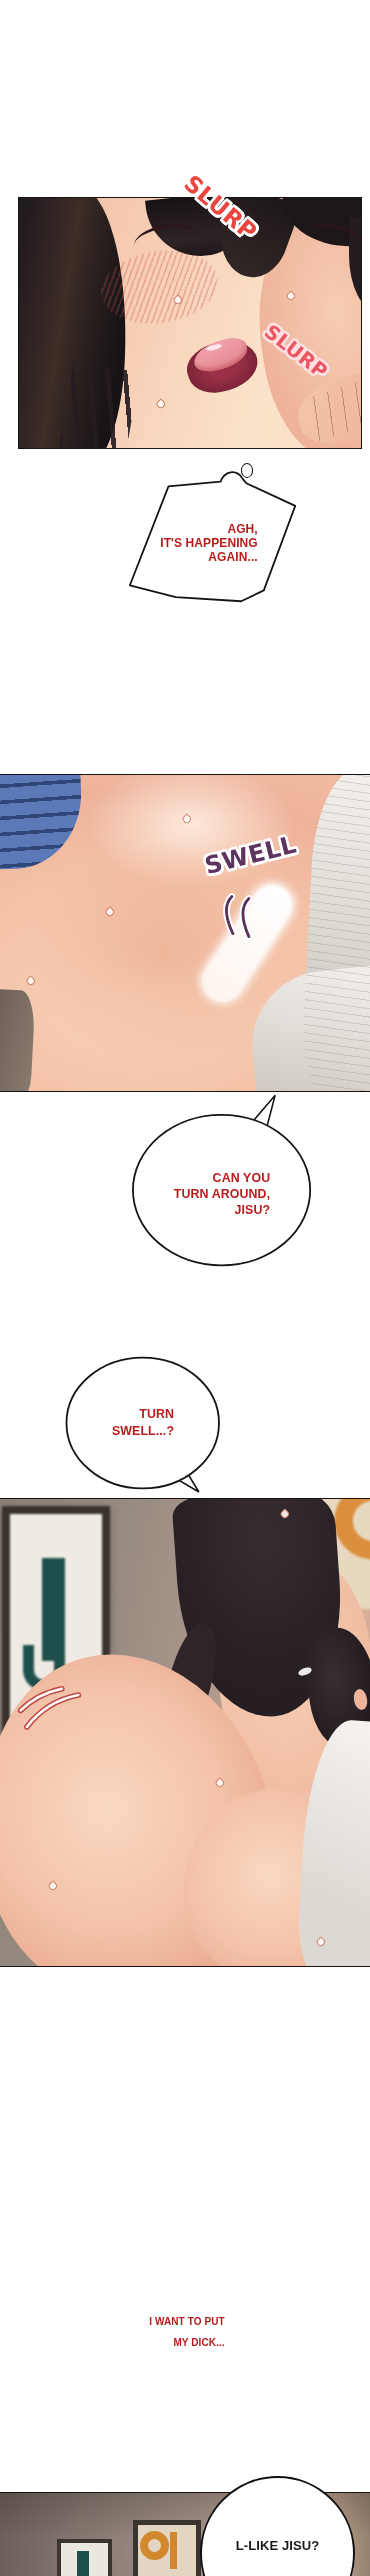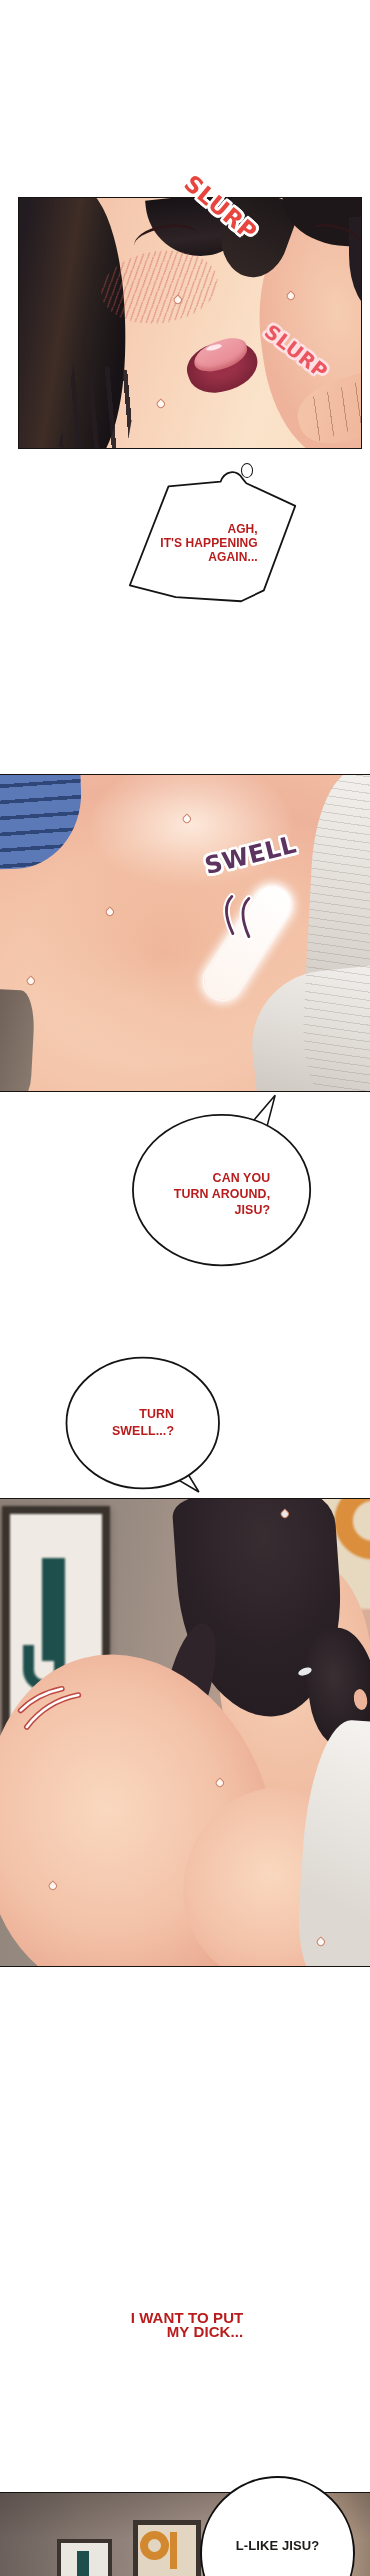--- a/index.html
+++ b/index.html
@@ -6,21 +6,21 @@
   .page{position:relative;width:371px;height:2576px;background:#ffffff;overflow:hidden;
         font-family:"Liberation Sans",sans-serif;}
   .abs{position:absolute;}
   .panel{position:absolute;box-sizing:border-box;border:1.5px solid #171310;overflow:hidden;background:#f3c1a6;}
   
   .dlg{position:absolute;transform:translateX(-50%);text-align:right;white-space:pre-line;
        color:#b91c1c;font-weight:700;z-index:5;letter-spacing:0.1px;}
   .dlg.b1{font-size:12px;line-height:14px;}
   .dlg.b2{font-size:12.4px;line-height:16px;}
   .dlg.b3{font-size:12.4px;line-height:17px;}
-  .dlg.nar{font-size:15px;line-height:14px;}
+  .dlg.nar{font-size:10px;line-height:21px;}
   
   .sfx{position:absolute;font-family:"DejaVu Sans",sans-serif;font-weight:800;z-index:3;
        transform-origin:left top;letter-spacing:0.5px;
        text-shadow:-2.1px -2.1px 0 #fff,2.1px -2.1px 0 #fff,-2.1px 2.1px 0 #fff,2.1px 2.1px 0 #fff,
                    -2.6px 0 0 #fff,2.6px 0 0 #fff,0 -2.6px 0 #fff,0 2.6px 0 #fff,
                    -1.5px 2.6px 0 #fff,1.5px 2.6px 0 #fff,-1.5px -2.6px 0 #fff,1.5px -2.6px 0 #fff;}
   .sfx.slurp1{left:196px;top:170px;font-size:23px;color:#e8453e;transform:rotate(40deg);}
   .sfx.slurp2{left:274px;top:320px;font-size:19.6px;color:#ec5660;
        text-shadow:-2.1px -2.1px 0 #ffe0e3,2.1px -2.1px 0 #ffe0e3,-2.1px 2.1px 0 #ffe0e3,2.1px 2.1px 0 #ffe0e3,
                    -2.6px 0 0 #ffe0e3,2.6px 0 0 #ffe0e3,0 -2.6px 0 #ffe0e3,0 2.6px 0 #ffe0e3;

